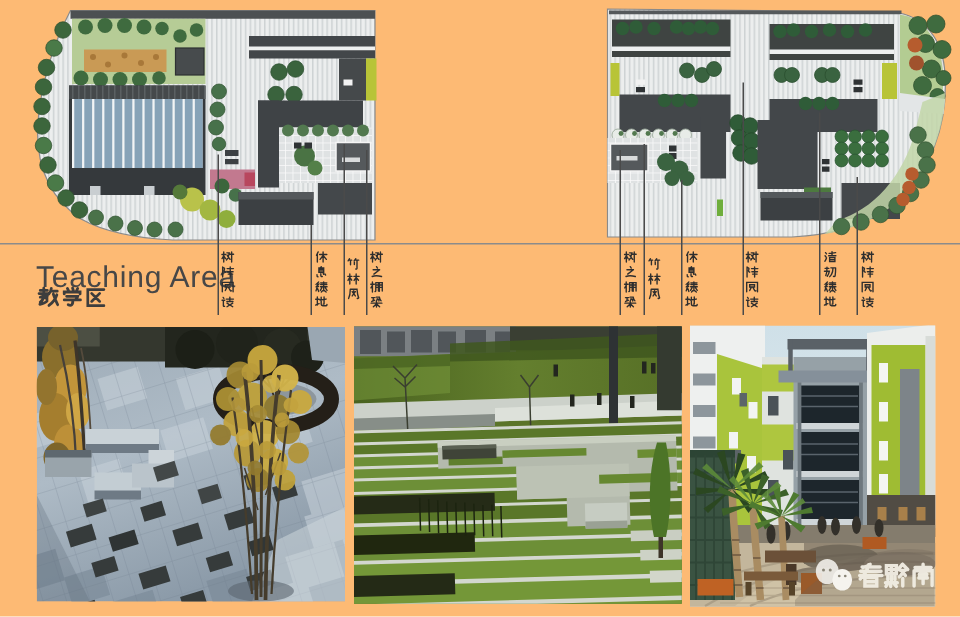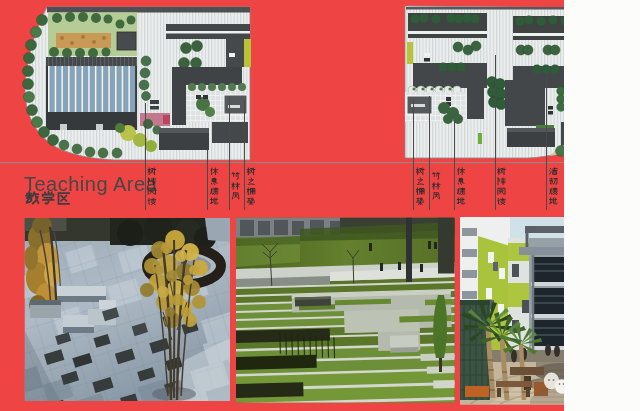--- a/index.html
+++ b/index.html
@@ -1,16 +1,16 @@
 <!DOCTYPE html>
 <html><head>
 <meta charset="utf-8">
 <style>
 html,body{margin:0;padding:0;background:#fcfcfb;}
-#page{position:relative;width:564px;height:411px;overflow:hidden;background:#ef4444;
+#page{position:relative;width:640px;height:411px;overflow:hidden;background:#fdba74;
 font-family:"Liberation Sans",sans-serif;text-align:center;}
 svg{position:absolute;left:0;top:0;}
 </style>
 </head>
 <body>
 <div id="page">
 <svg width="640" height="411" viewBox="0 0 640 411">
 <defs>
 <pattern id="hat" width="3.2" height="8" patternUnits="userSpaceOnUse">
   <rect width="3.2" height="8" fill="#eceeee"></rect>

